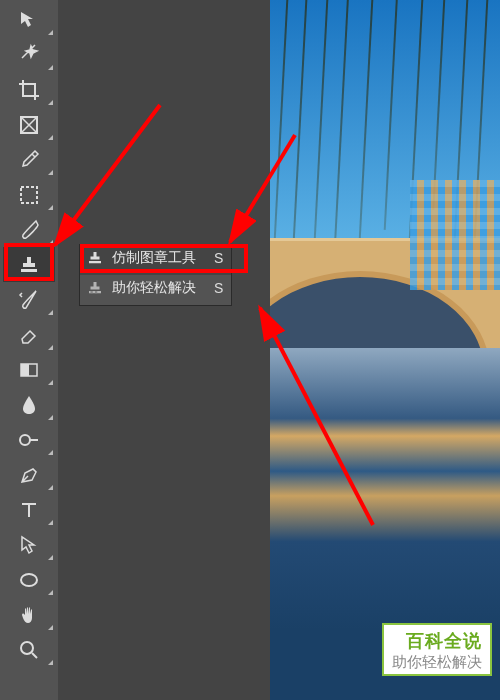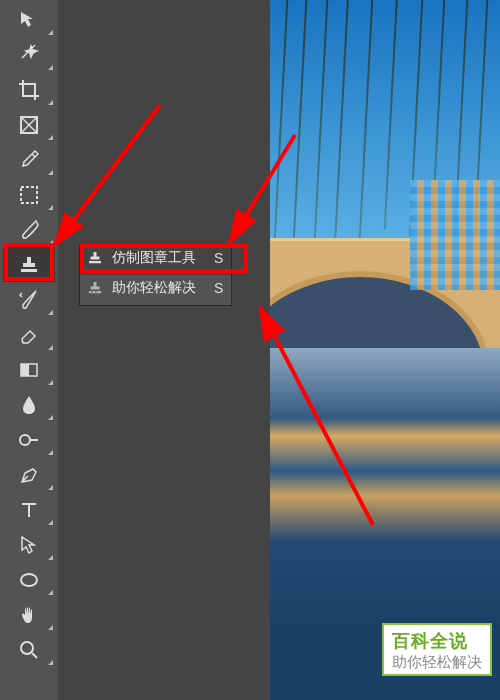--- a/index.html
+++ b/index.html
@@ -101,21 +101,21 @@
       pointer-events: none;
     }
     .arrow { position: absolute; z-index: 18; pointer-events: none; }
     .watermark {
       position: absolute;
       right: 8px;
       bottom: 24px;
       background: #fff;
       border: 2px solid #8ac43f;
       padding: 4px 8px 2px 8px;
-      text-align: left;
+      text-align: right;
       z-index: 30;
     }
     .wm-title { color: #6aab1f; font-size: 18px; font-weight: bold; letter-spacing: 1px; }
     .wm-sub { color: #888; font-size: 15px; }
     .canvas-bg { position:absolute; left:58px; top:0; width:212px; height:700px; background:#444; }
   </style>
 </head>
 <body>
 
 <div class="canvas-bg"></div>

